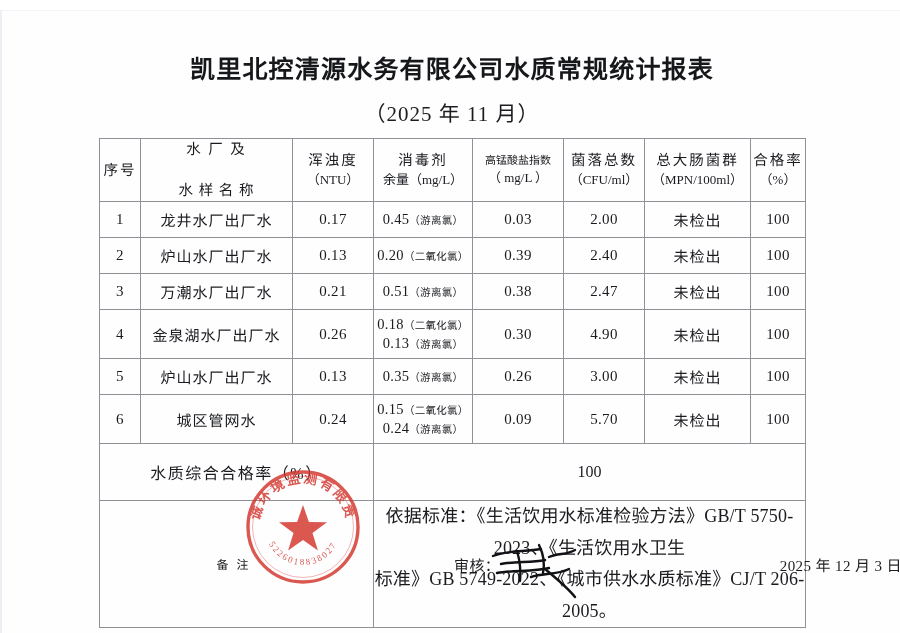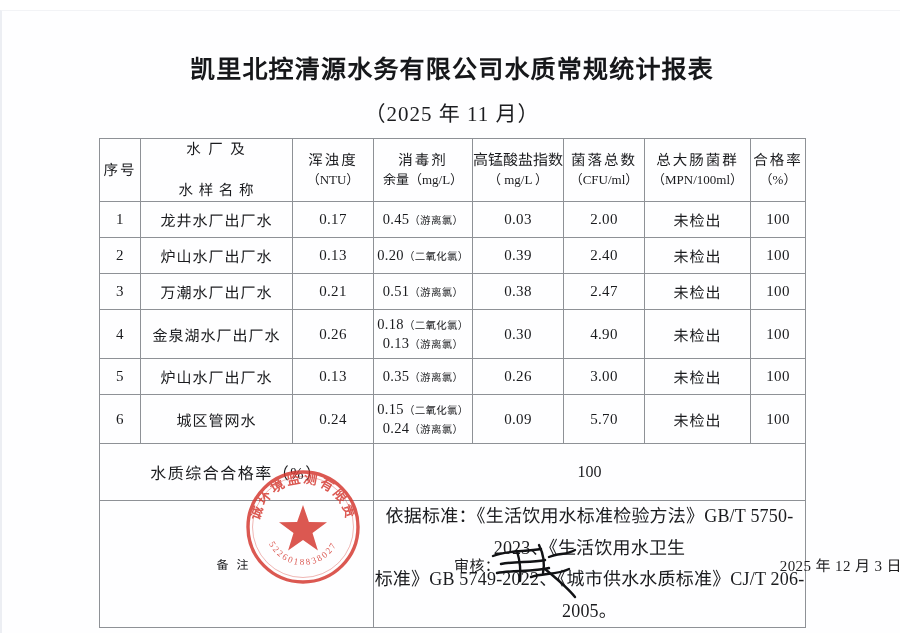--- a/index.html
+++ b/index.html
@@ -76,21 +76,21 @@
   }
   .hdr-l1 { display: block; letter-spacing: 2px; }
   .hdr-l2 { display: block; letter-spacing: 1px; margin-top: 20px; }
   .hdr-unit {
     display: block;
     font-size: 13px;
     letter-spacing: 0;
   }
   .hdr-small {
     display: block;
-    font-size: 15px;
+    font-size: 11px;
     letter-spacing: 0;
   }
   .col-seq   { width: 41px; }
   .col-name  { width: 152px; }
   .col-ntu   { width: 81px; }
   .col-dis   { width: 99px; }
   .col-perm  { width: 91px; }
   .col-col   { width: 81px; }
   .col-coli  { width: 106px; }
   .col-pass  { width: 55px; }

